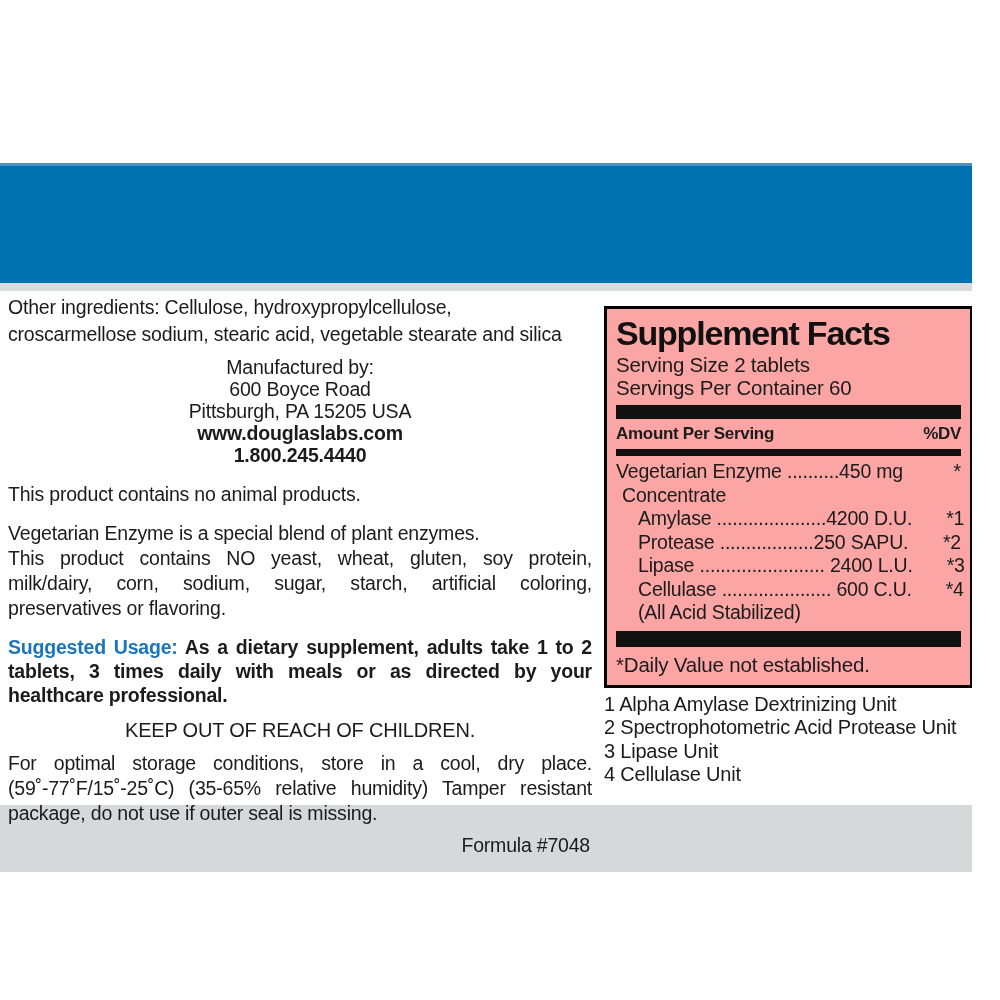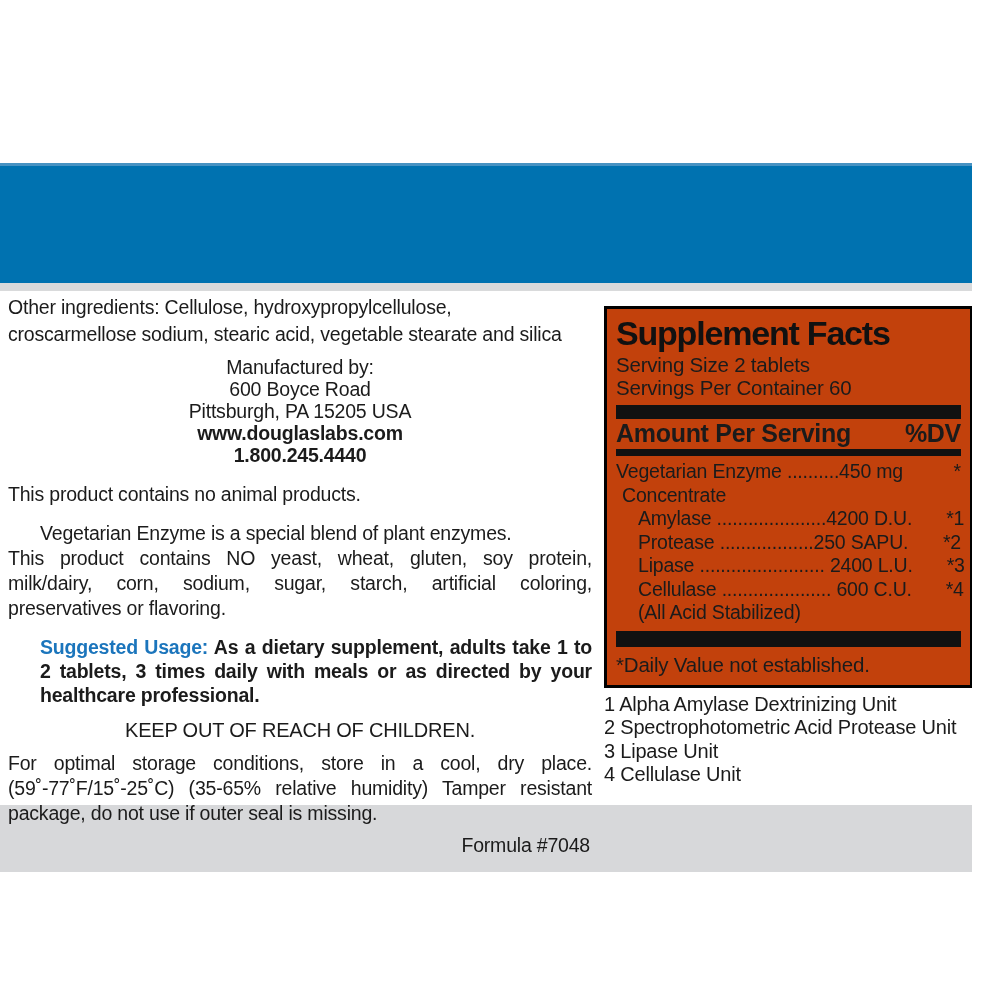--- a/index.html
+++ b/index.html
@@ -26,49 +26,49 @@
     left: 8px; top: 294px; width: 584px;
     font-size: 19.5px;
     letter-spacing: -0.2px;
     line-height: 25px;
   }
   .other-ing { line-height: 26.5px; }
   .mfg { text-align: center; line-height: 22px; margin-top: 9px; }
   .mfg div { margin: 0; }
   .bold { font-weight: bold; }
   .para { margin-top: 16px; }
-  .para-tight { margin-top: 14px; margin-bottom: 0; margin-left: 32px; }
+  .para-tight { margin-top: 14px; margin-bottom: 0; }
   .justify { text-align: justify; }
   .usage { font-weight: bold; line-height: 24px; }
   .usage-label { color: #1b75bc; }
   .keep-out { text-align: center; margin-top: 11px; font-size: 20px; }
   .storage { line-height: 25px; margin-top: 8px; }
   .formula { text-align: right; margin-top: 7px; padding-right: 2px; }
 
   
   .right-col { position: absolute; left: 604px; top: 306px; width: 369px; }
   .sf-panel {
     border: 3px solid #000;
-    background: #c2410c;
+    background: #fca5a5;
     padding: 4px 9px 8px 9px;
   }
   .sf-title {
     font-weight: bold;
     font-size: 34px;
     letter-spacing: -1.2px;
     line-height: 40px;
     color: #111;
   }
   .sf-serving { font-size: 20.5px; line-height: 23px; letter-spacing: -0.2px; }
   .bar-thick { height: 14px; background: #111; margin-top: 6px; }
   .bar-thin  { height: 7px;  background: #111; margin-top: 3px; }
   .bar-bottom{ height: 16px; background: #111; margin-top: 6px; }
   .sf-header {
     display: flex; justify-content: space-between; align-items: baseline;
-    font-weight: bold; font-size: 25px; line-height: 25px; margin-top: 2px;
+    font-weight: bold; font-size: 17px; line-height: 25px; margin-top: 2px;
     letter-spacing: -0.3px;
   }
   .sf-rows { margin-top: 4px; }
   .sf-row {
     display: flex; justify-content: space-between;
     font-size: 19.5px; line-height: 23.5px; letter-spacing: -0.2px;
     white-space: nowrap;
     gap: 24px;
   }
   .sf-row .dv { text-align: right; min-width: 28px; }

